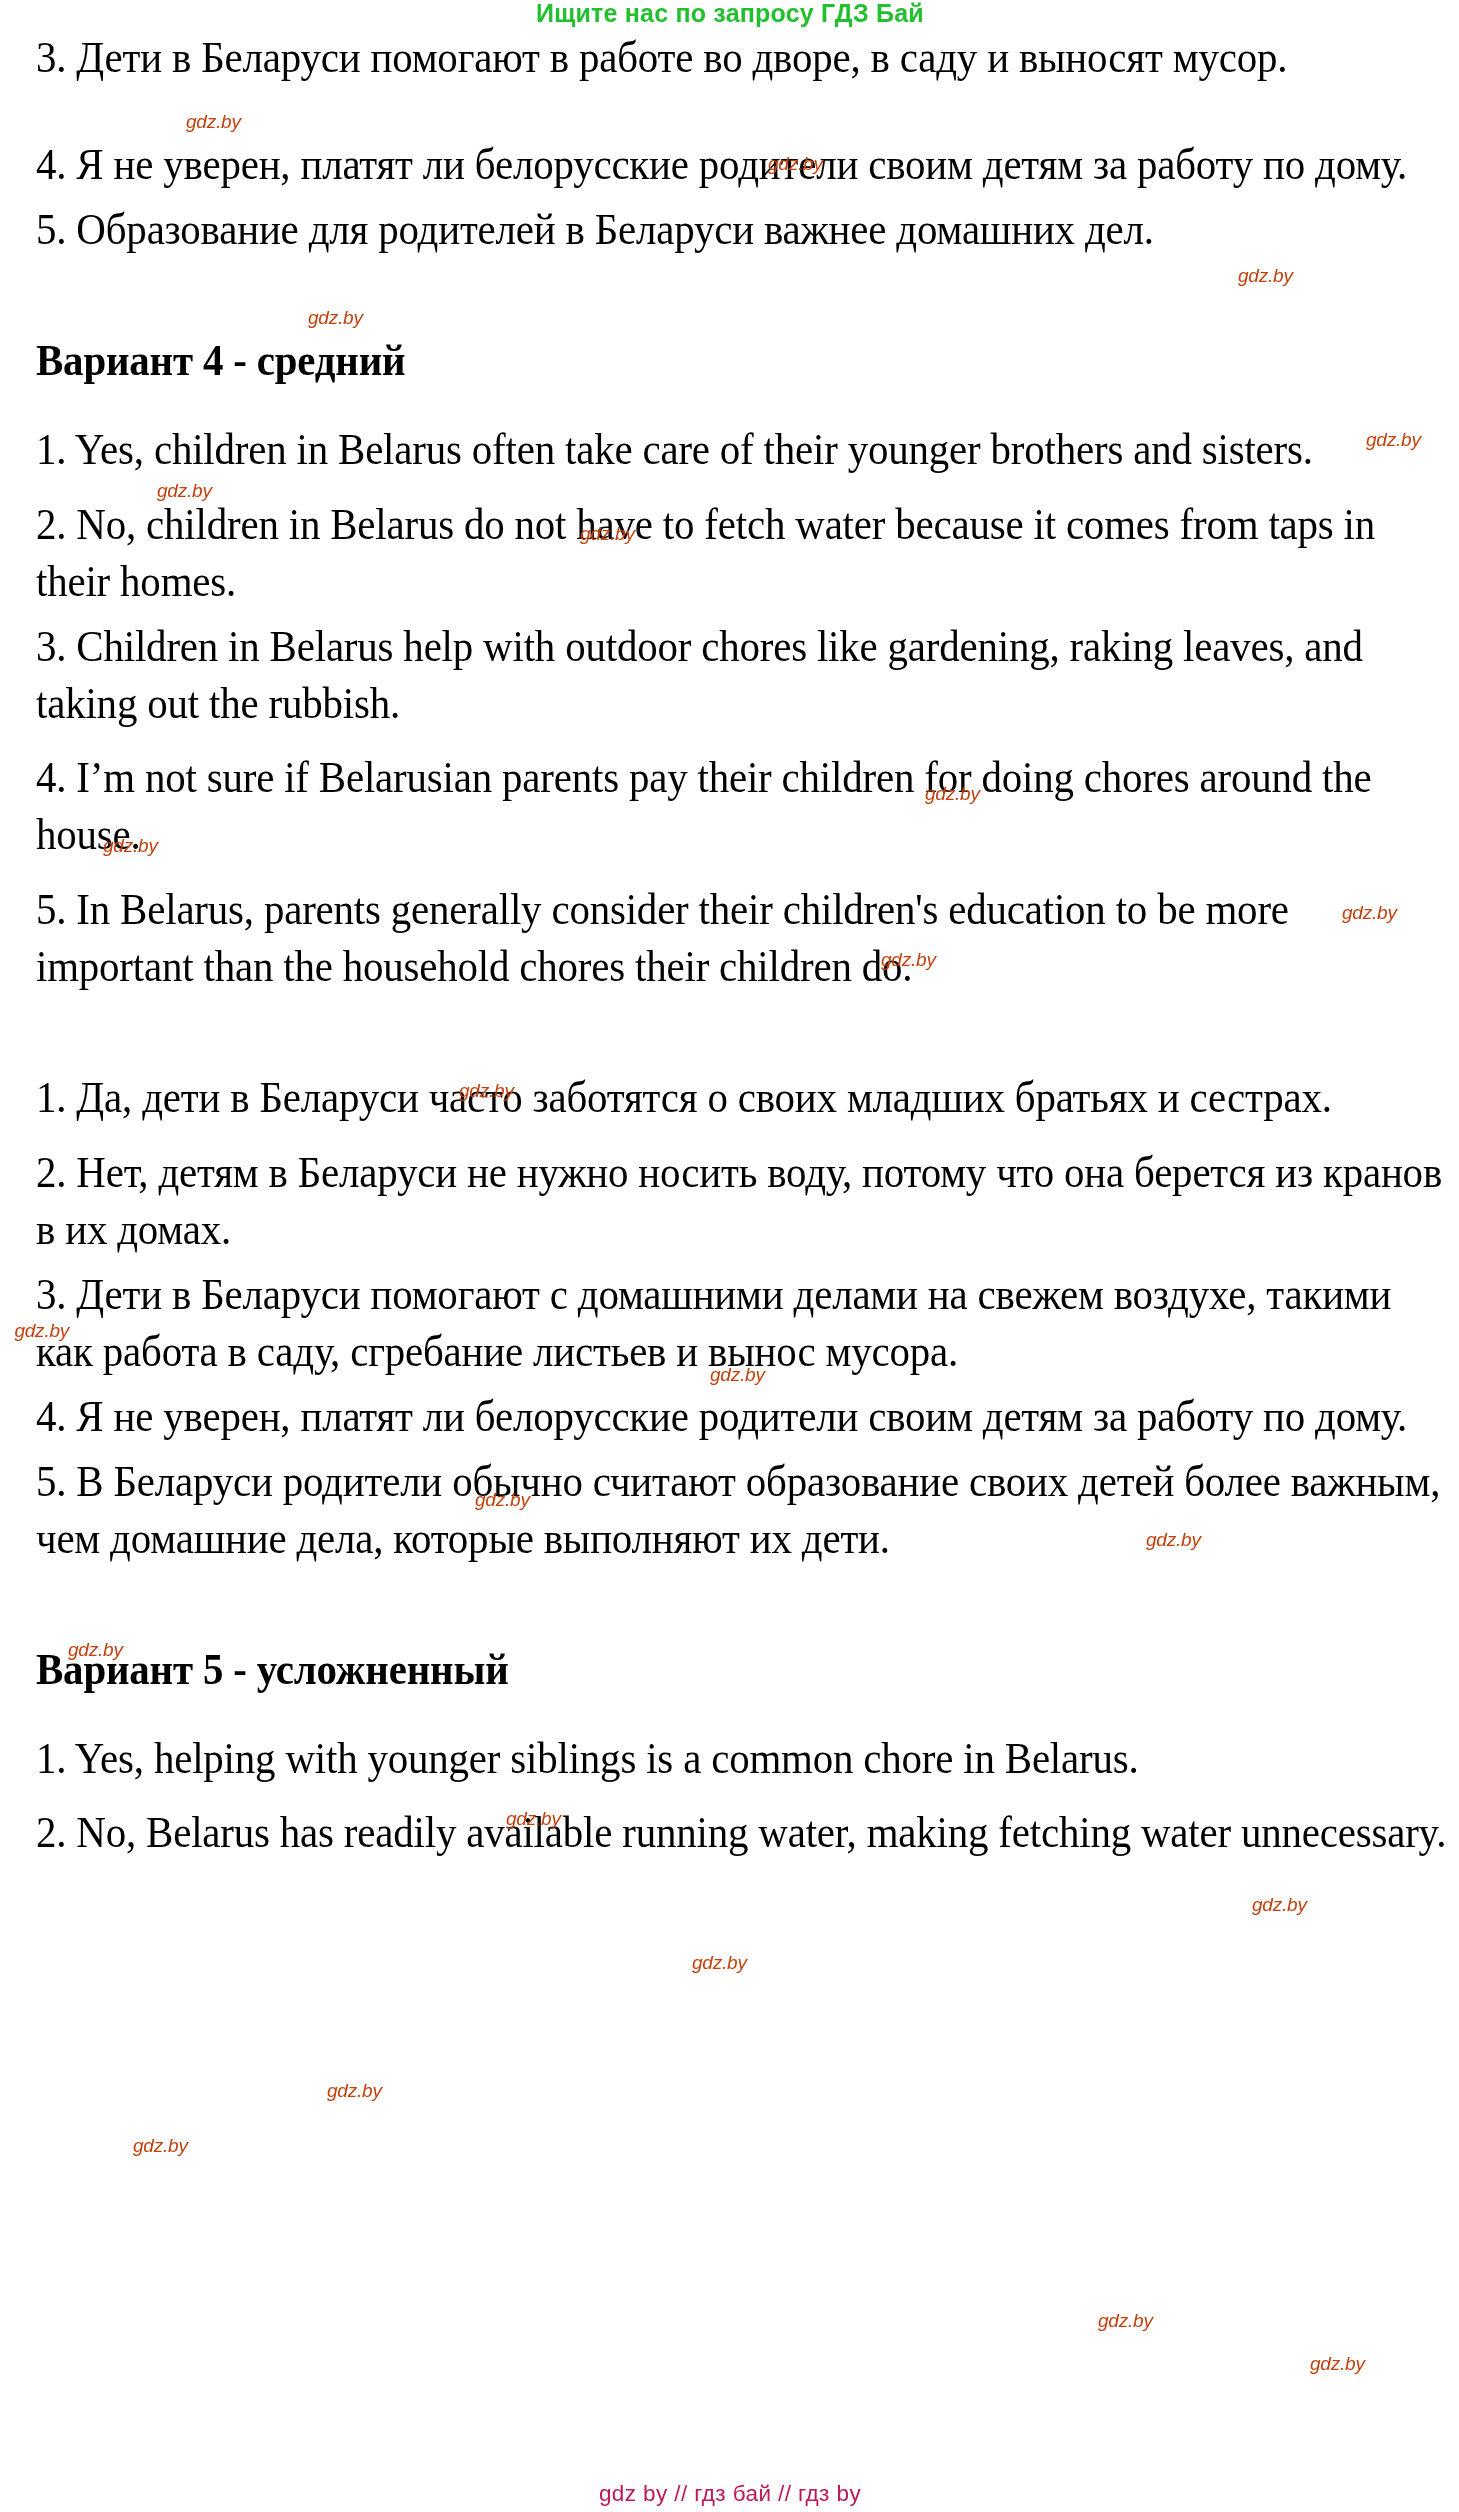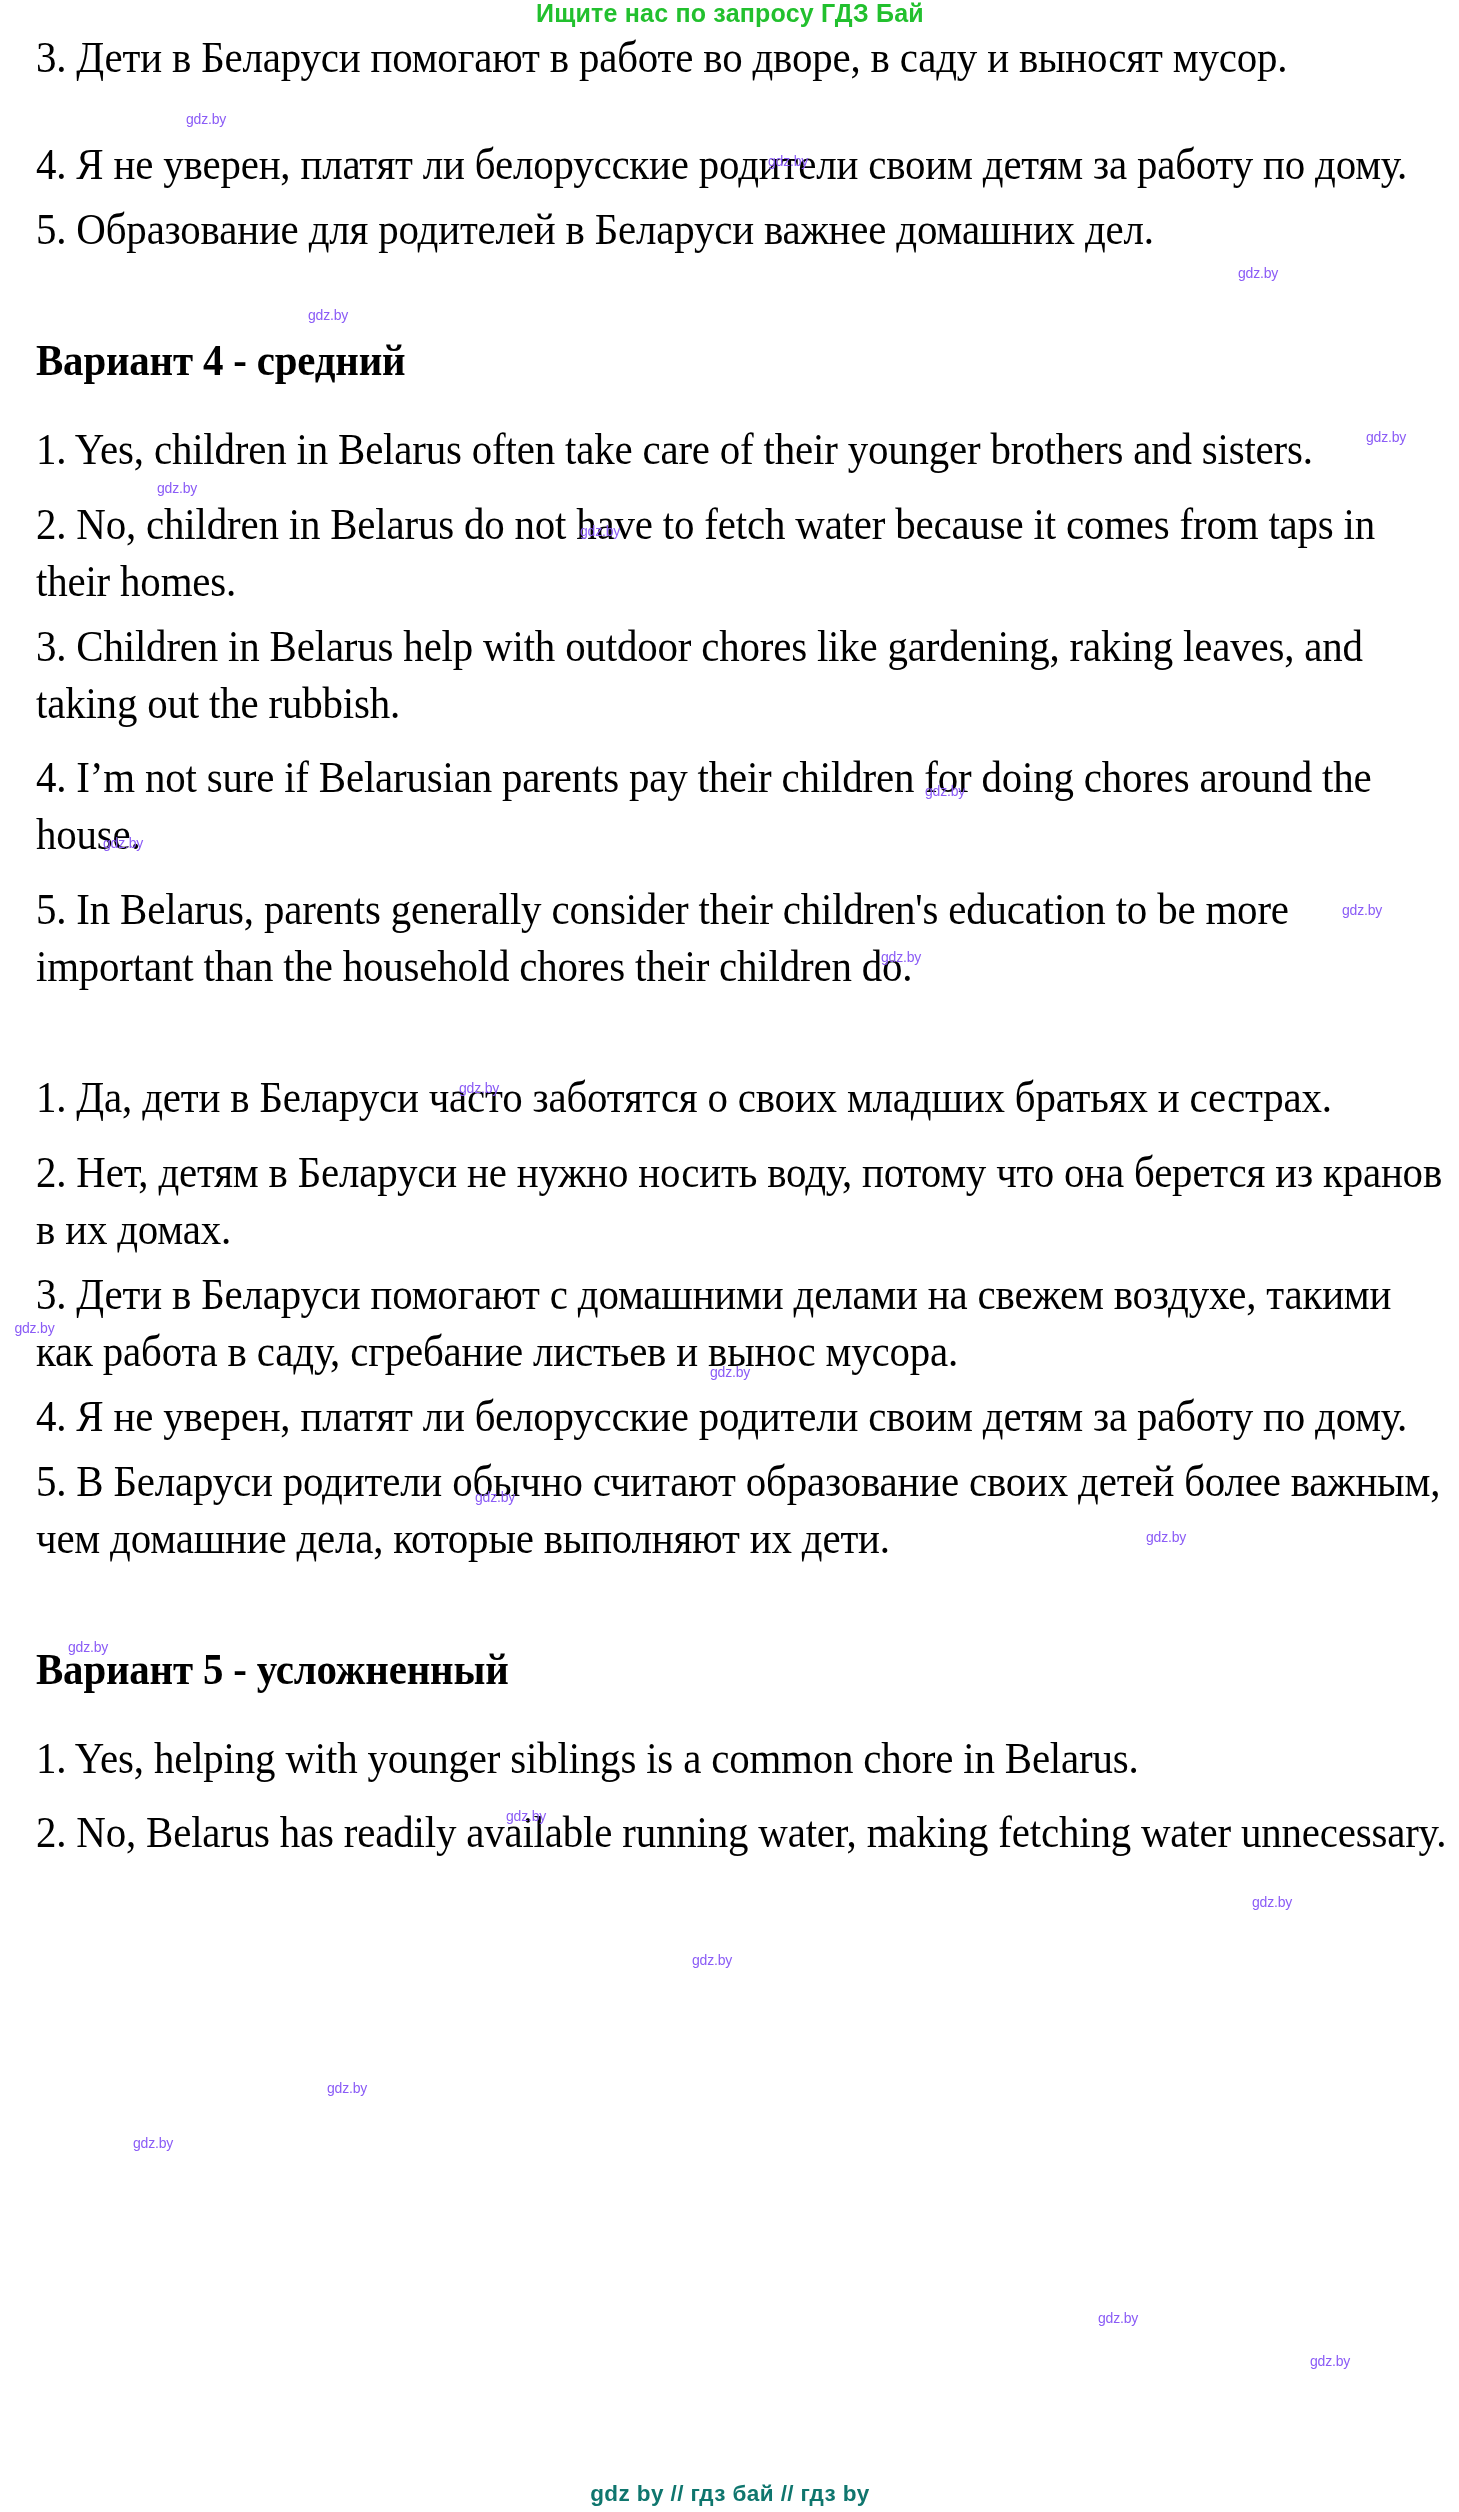--- a/index.html
+++ b/index.html
@@ -56,40 +56,40 @@
   .gap-xs { height:8px; }
   .gap-s  { height:17.7px; }
   .gap-m  { height:32px; }
   .gap-l  { height:50px; }
   .gap-xl { height:74px; }
 
   
   .wm {
     position:absolute;
     font-family:"Liberation Sans", sans-serif;
-    font-size:14px;
+    font-size:19px;
     font-weight:normal;
-    color:#8b5cf6;
+    color:#c2410c;
     white-space:nowrap;
     pointer-events:none;
     letter-spacing:-0.2px;
+    font-style:italic;
   }
 
   
   #site-footer {
     position:absolute;
     left:0; bottom:4.8px; width:1460px;
     text-align:center;
   }
   #site-footer .footer-text {
     font-family:"Liberation Sans", sans-serif;
     font-size:22.5px;
-    color:#0f766e;
+    color:#be185d;
     letter-spacing:0.4px;
-    font-weight:bold;
   }
 </style>
 </head>
 <body>
 
 <div id="site-header">
   <span class="banner-text">Ищите нас по запросу ГДЗ Бай</span>
 </div>
 
 <div id="content">

